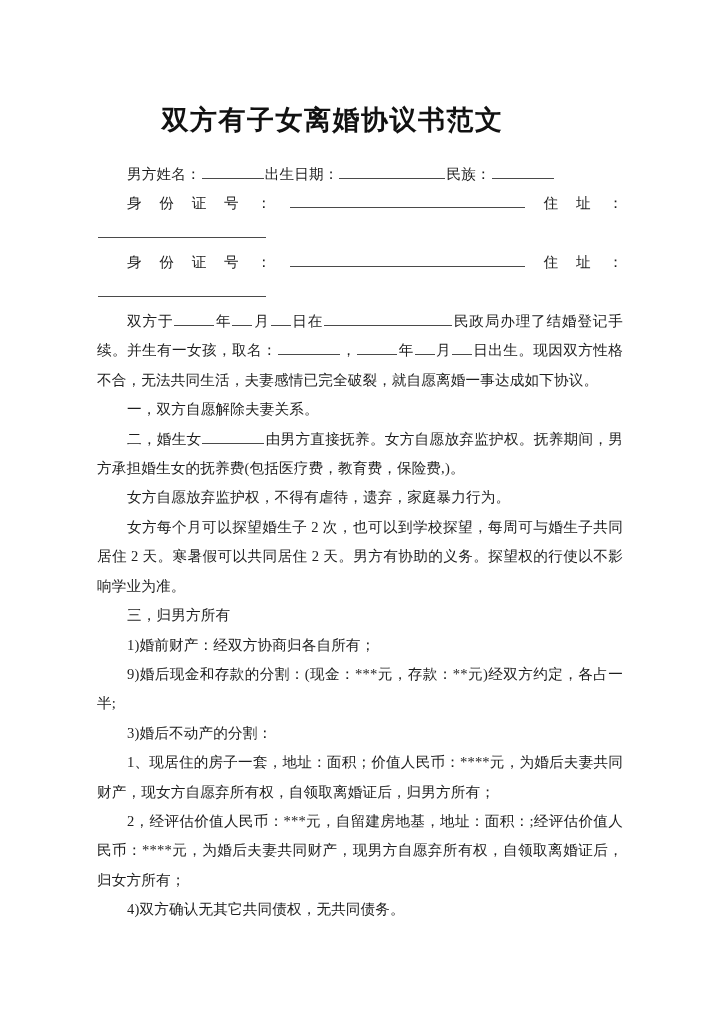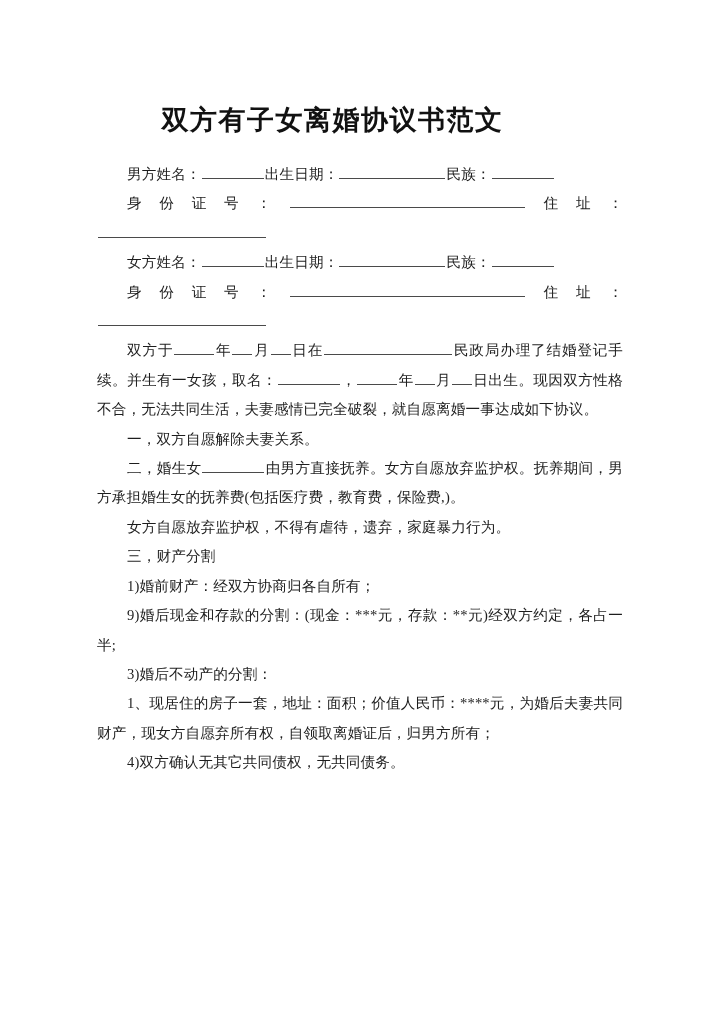--- a/index.html
+++ b/index.html
@@ -89,43 +89,42 @@
   <div class="body-block">
 
     <p class="line indent">
       <span>男方姓名：</span><span class="blank b-6"></span><span>出生日期：</span><span class="blank b-10"></span><span>民族：</span><span class="blank b-6"></span>
     </p>
 
     <p class="line indent">
       <span>身份证号：</span><span class="blank b-id"></span><span>住址：</span><span class="blank b-addr"></span>
     </p>
 
-    <p class="line indent">
-      <span>女方姓名：</span><span class="blank b-6"></span><span>出生日期：</span><span class="blank b-10"></span><span>民族：</span><span class="blank b-6"></span>
-    </p>
 
     <p class="line indent">
       <span>身份证号：</span><span class="blank b-id"></span><span>住址：</span><span class="blank b-addr"></span>
     </p>
 
     <p class="line indent">
       <span>双方于</span><span class="blank b-4"></span><span>年</span><span class="blank b-2"></span><span>月</span><span class="blank b-2"></span><span>日在</span><span class="blank b-12"></span><span>民政局办理了结婚登记手续。并生有一女孩，取名：</span><span class="blank b-6"></span><span>，</span><span class="blank b-4"></span><span>年</span><span class="blank b-2"></span><span>月</span><span class="blank b-2"></span><span>日出生。现因双方性格不合，无法共同生活，夫妻感情已完全破裂，就自愿离婚一事达成如下协议。</span>
     </p>
 
     <p class="line indent">一，双方自愿解除夫妻关系。</p>
 
     <p class="line indent">
       <span>二，婚生女</span><span class="blank b-6"></span><span>由男方直接抚养。女方自愿放弃监护权。抚养期间，男方承担婚生女的抚养费(包括医疗费，教育费，保险费,)。</span>
     </p>
 
     <p class="line indent">女方自愿放弃监护权，不得有虐待，遗弃，家庭暴力行为。</p>
 
+    <p class="line indent">女方每个月可以探望婚生子 2 次，也可以到学校探望，每周可与婚生子共同居住 2 天。寒暑假可以共同居住 2 天。男方有协助的义务。探望权的行使以不影响学业为准。</p>
 
-    <p class="line indent">三，财产分割</p>
+    <p class="line indent">三，归男方所有</p>
 
     <p class="line indent">1)婚前财产：经双方协商归各自所有；</p>
     <p class="line indent">9)婚后现金和存款的分割：(现金：***元，存款：**元)经双方约定，各占一半;</p>
     <p class="line indent">3)婚后不动产的分割：</p>
     <p class="line indent">1、现居住的房子一套，地址：面积；价值人民币：****元，为婚后夫妻共同财产，现女方自愿弃所有权，自领取离婚证后，归男方所有；</p>
+    <p class="line indent">2，经评估价值人民币：***元，自留建房地基，地址：面积：;经评估价值人民币：****元，为婚后夫妻共同财产，现男方自愿弃所有权，自领取离婚证后，归女方所有；</p>
     <p class="line indent">4)双方确认无其它共同债权，无共同债务。</p>
 
   </div>
 </div>
 
 </body></html>

